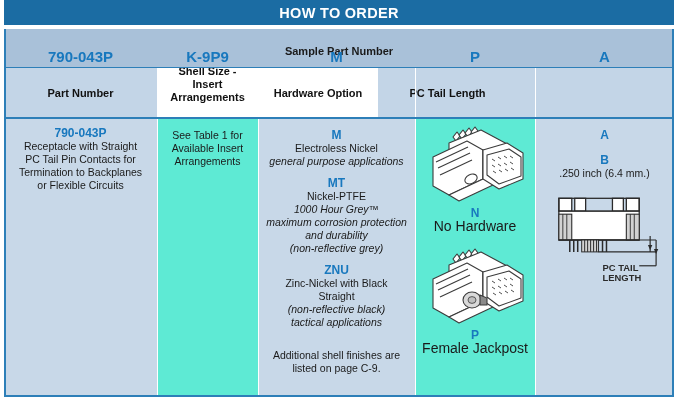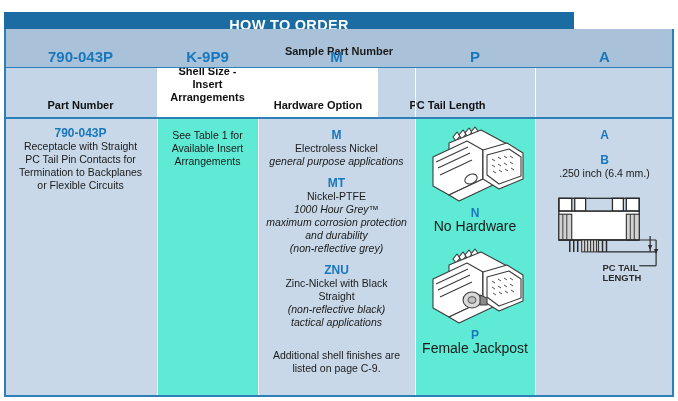--- a/index.html
+++ b/index.html
@@ -11,21 +11,21 @@
     overflow:hidden;
   }
   .sheet{
     position:relative;
     width:678px;height:401px;
     box-sizing:border-box;
   }
 
   
   .title-bar{
-    position:absolute;left:4px;top:12px;width:570px;height:25px;
+    position:absolute;left:4px;top:0;width:670px;height:25px;
     background:#1b6ca3;
     color:#ffffff;
     font-size:14.5px;font-weight:bold;
     letter-spacing:.3px;
     display:flex;align-items:center;justify-content:center;
     box-sizing:border-box;
   }
 
   
   .sample-band{
@@ -50,21 +50,21 @@
 
   
   .header-row{
     position:absolute;left:4px;top:68px;width:670px;height:49px;
     display:flex;
     background:#c3d5e7;
     box-sizing:border-box;
   }
   .header-row .hcell{
     display:flex;align-items:flex-end;justify-content:center;
-    padding-bottom:5px;
+    padding-bottom:17px;
     box-sizing:border-box;
     font-size:11px;font-weight:bold;color:#111111;
     text-align:center;
     line-height:13px;
   }
   .header-row .hcell.white{background:#ffffff;}
   .header-row .hcell.multi{align-items:center;padding-bottom:16px;}
 
   
   .body-row{

